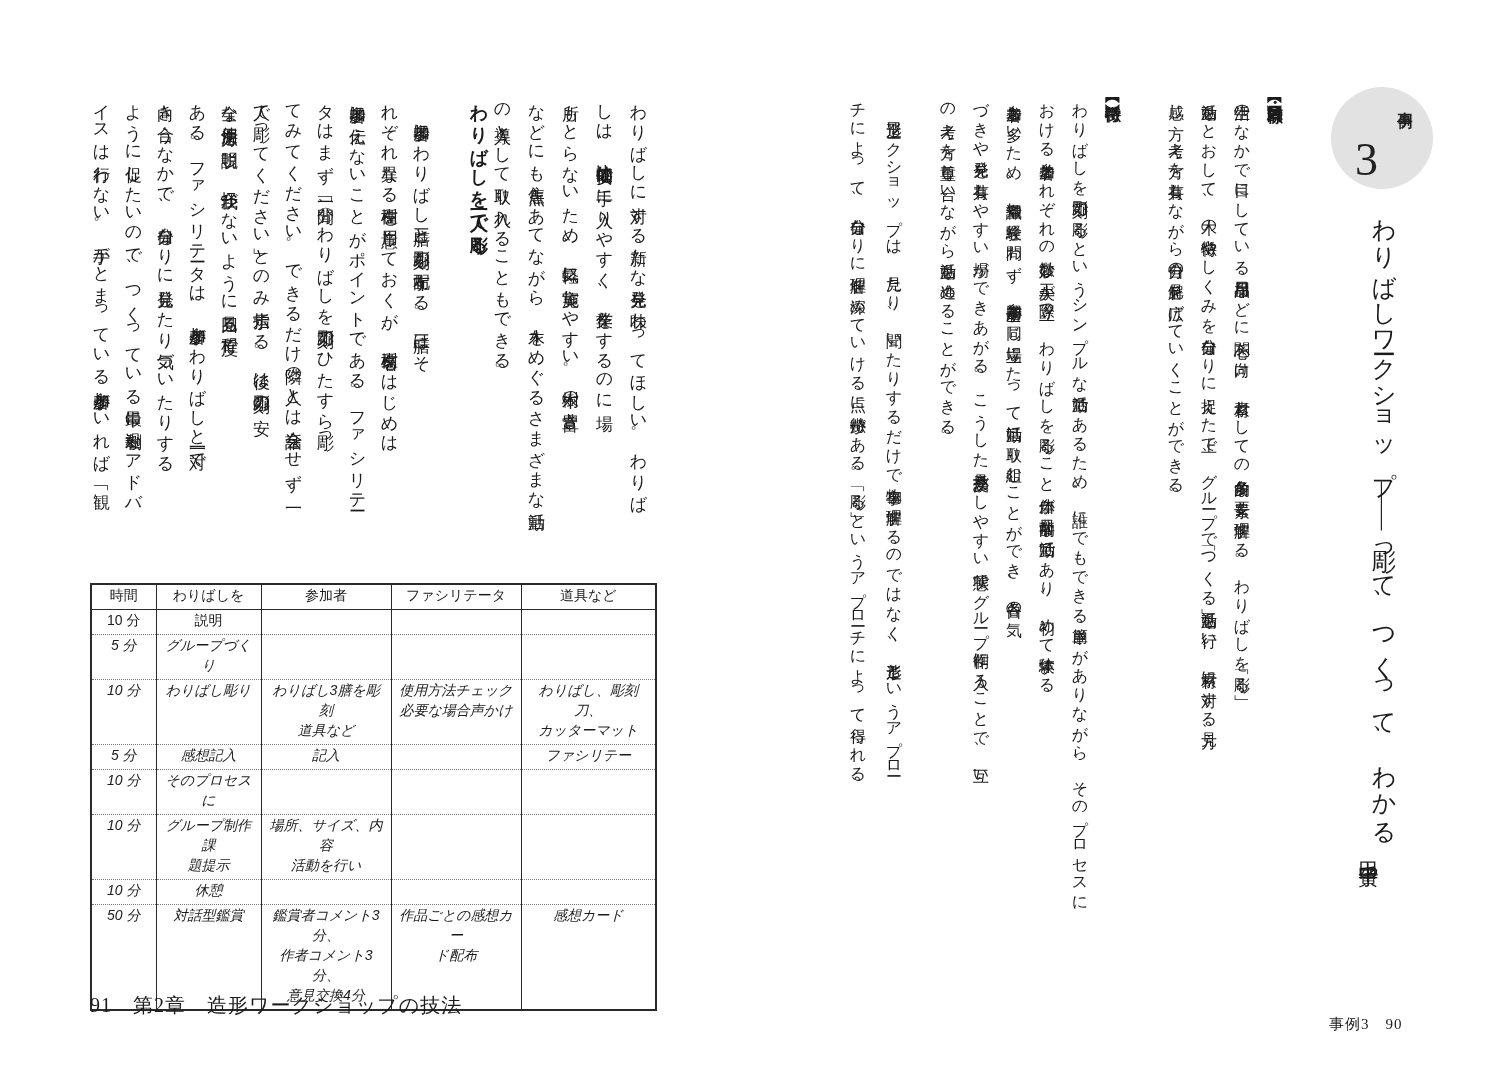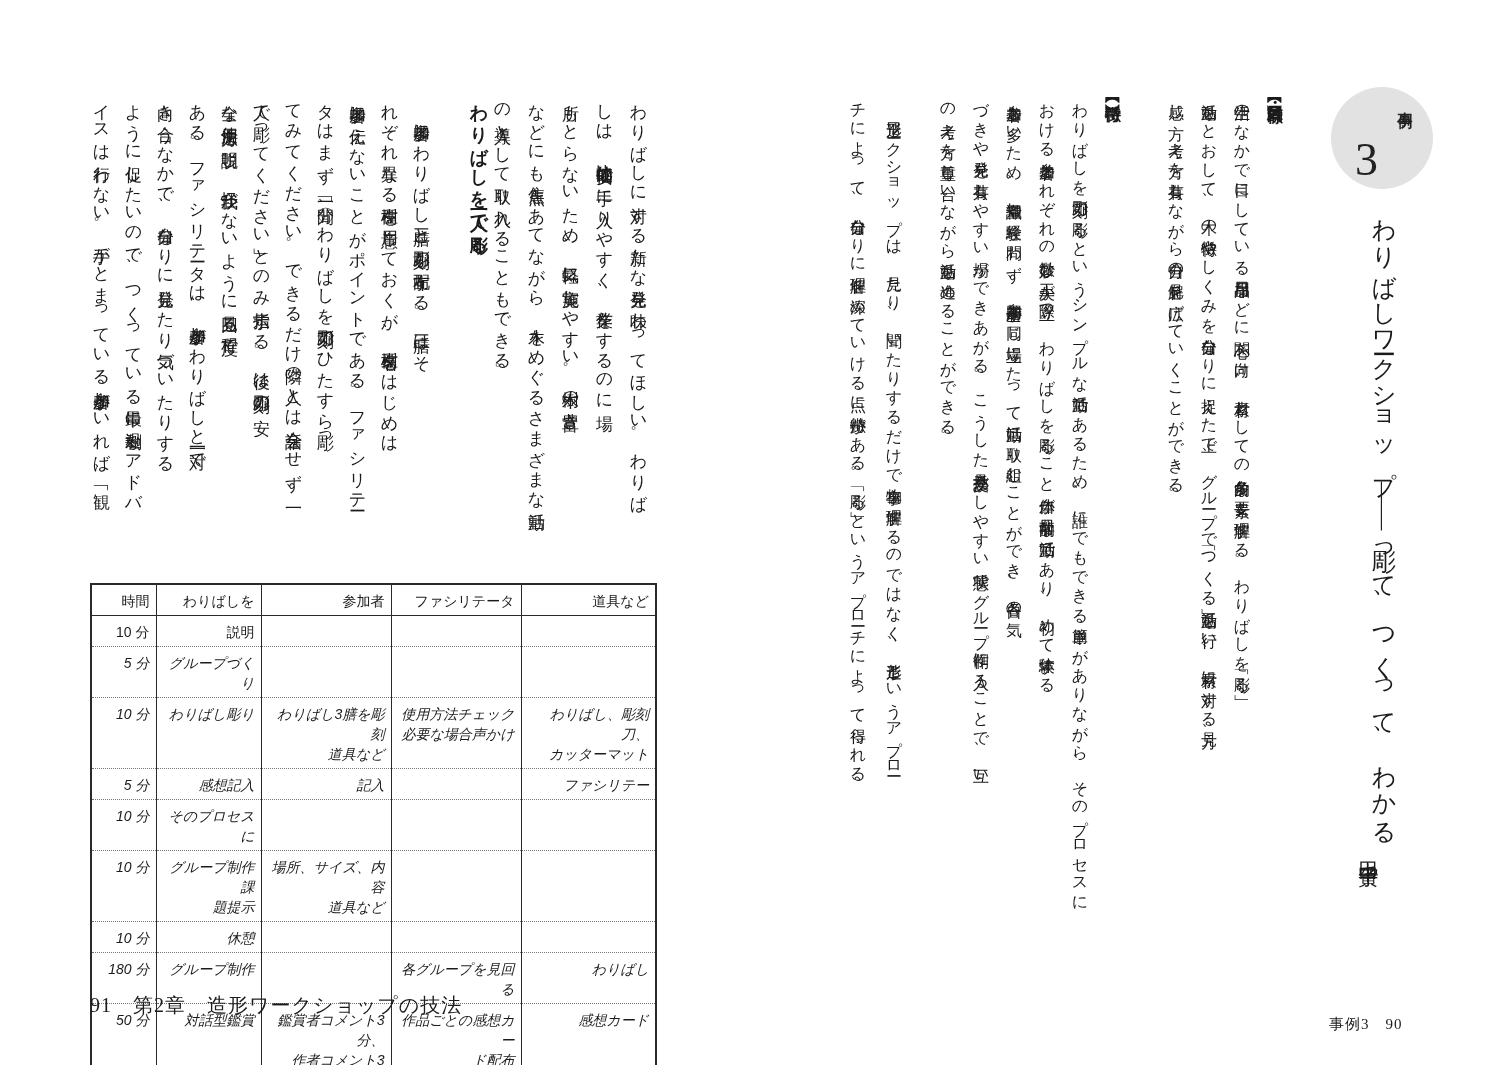--- a/index.html
+++ b/index.html
@@ -65,22 +65,22 @@
   
   .figure{position:absolute;left:90px;top:583px;width:566px;margin:0;}
   table.flow{
     border-collapse:collapse;table-layout:fixed;width:565px;
     font-family:"Liberation Sans","DejaVu Sans",sans-serif;
     font-size:14px;line-height:20px;color:#1b1b1b;
     border:2px solid #2a2a2a;
   }
   table.flow th,table.flow td{
     border-left:1px solid #2a2a2a;
-    padding:6px 6px 4px 6px;
-    text-align:right;vertical-align:top;
+    padding:0 6px 4px 6px;
+    text-align:center;vertical-align:top;
     white-space:pre-line;
     font-weight:400;
     overflow:hidden;
   }
   table.flow th:first-child,table.flow td:first-child{border-left:none;}
   table.flow thead th{border-bottom:1px solid #2a2a2a;height:20px;}
   table.flow tbody tr + tr td{border-top:1px dotted #777;font-style:italic;}
   
   .footer-left{
     position:absolute;left:90px;top:992px;
@@ -211,37 +211,30 @@
             <td>そのプロセスに</td>
             <td></td>
             <td></td>
             <td></td>
           </tr>
           <tr>
             <td>10 分</td>
             <td>グループ制作課
 題提示</td>
             <td>場所、サイズ、内容
-道具など</td>
+活動を行い</td>
             <td></td>
             <td></td>
           </tr>
           <tr>
             <td>10 分</td>
             <td>休憩</td>
             <td></td>
             <td></td>
             <td></td>
-          </tr>
-          <tr>
-            <td>180 分</td>
-            <td>グループ制作</td>
-            <td></td>
-            <td>各グループを見回る</td>
-            <td>わりばし</td>
           </tr>
           <tr>
             <td>50 分</td>
             <td>対話型鑑賞</td>
             <td>鑑賞者コメント3分、
 作者コメント3分、
 意見交換4分</td>
             <td>作品ごとの感想カー
 ド配布</td>
             <td>感想カード</td>

